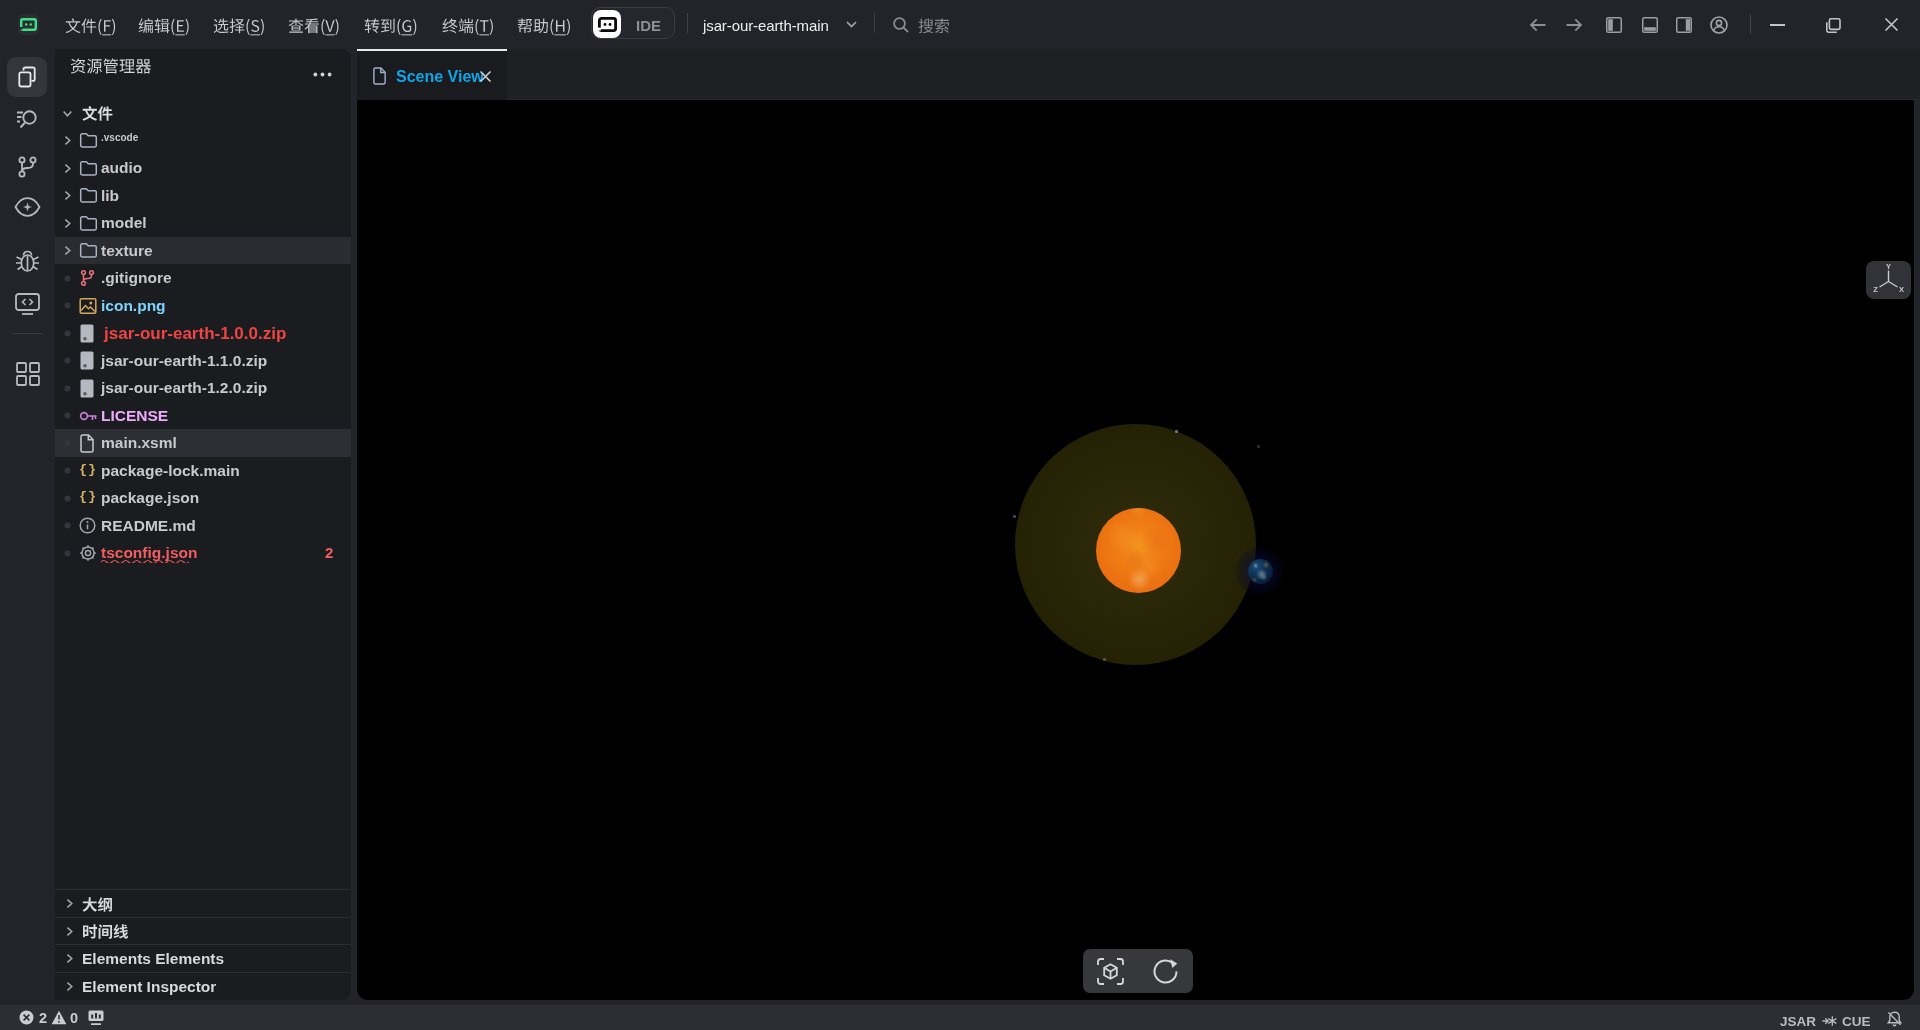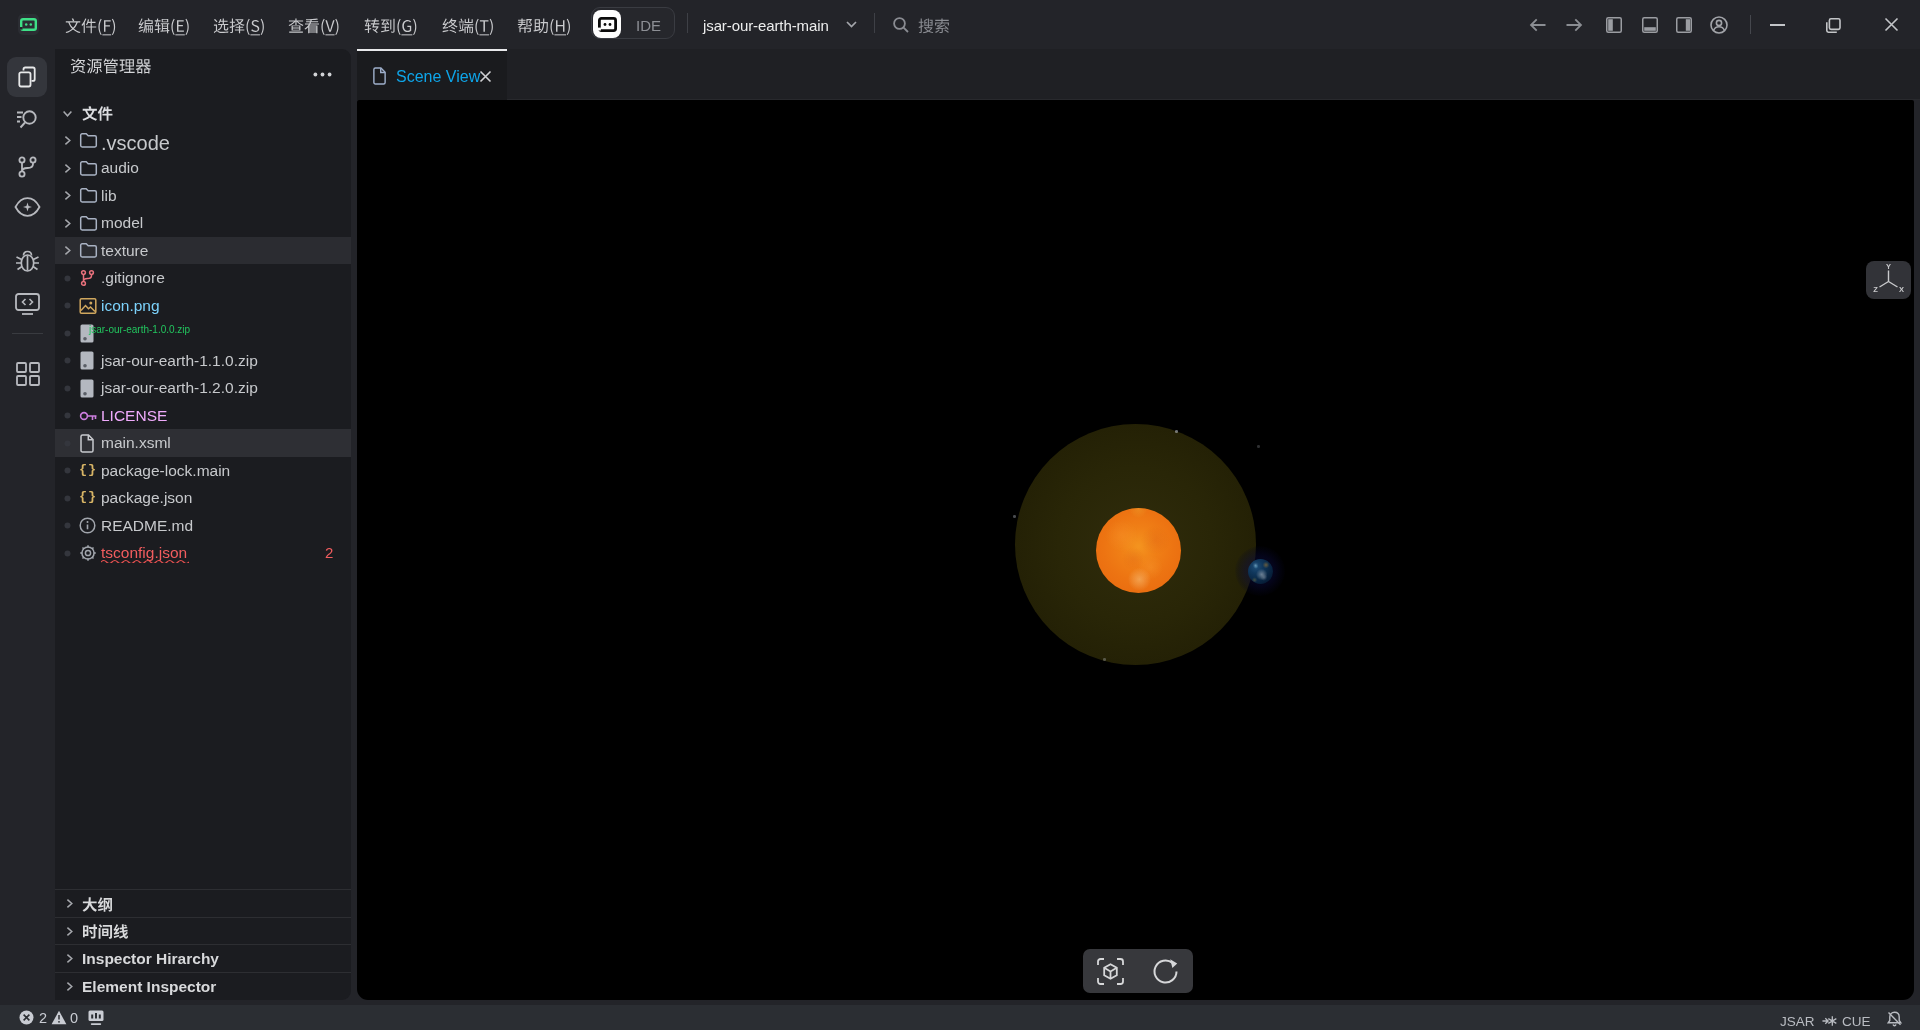--- a/index.html
+++ b/index.html
@@ -1,16 +1,16 @@
 <!DOCTYPE html>
 <html><head><meta charset="utf-8"><style>
 *{margin:0;padding:0;box-sizing:border-box}
 html,body{width:1920px;height:1030px;overflow:hidden;background:#232429;font-family:"Liberation Sans",sans-serif;}
 .abs{position:absolute}
-.txt{position:absolute;white-space:nowrap;}
+.txt{position:absolute;white-space:nowrap;font-weight:bold;}
 svg{display:block}
 </style></head><body>
 <div class="abs" style="left:0;top:0;width:1920px;height:49px">
     <div class="abs" style="left:18px;top:14px;width:21px;height:21px;border-radius:5px;background:#2b2d33">
       <svg class="abs" style="left:2px;top:4px" width="17" height="13" viewBox="0 0 17 13">
         <rect x="1.2" y="1.2" width="14.6" height="10.6" rx="1.8" fill="none" stroke="#3ee087" stroke-width="2.4"></rect>
         <circle cx="6.2" cy="6.5" r="1.25" fill="#3ee087"></circle>
         <circle cx="10.8" cy="6.5" r="1.25" fill="#3ee087"></circle>
         <rect x="0" y="9" width="2.6" height="2.6" fill="#232429"></rect>
       </svg>
@@ -181,21 +181,21 @@
 <div class="abs" style="left:62px;top:135.00px">
     <svg width="11" height="11" viewBox="0 0 11 11">
       <path d="M3.4 1.6 L7.8 5.5 L3.4 9.4" fill="none" stroke="#a6a8ad" stroke-width="1.5"></path>
     </svg>
   </div>
 <div class="abs" style="left:79px;top:131.00px">
     <svg width="19" height="19" viewBox="0 0 19 19">
       <path d="M1.7 4.2 C1.7 3.4 2.3 2.8 3.1 2.8 H7.2 L9.2 4.8 H15.9 C16.7 4.8 17.3 5.4 17.3 6.2 V14.6 C17.3 15.4 16.7 16 15.9 16 H3.1 C2.3 16 1.7 15.4 1.7 14.6 Z" fill="none" stroke="#a9b2c3" stroke-width="1.5"></path>
     </svg>
   </div>
-<div class="txt" style="left:101px;top:131.50px;font-size:20px;color:#c7c9cc">.vscode</div>
+<div class="txt" style="left:101px;top:131.50px;font-size:10px;color:#c7c9cc">.vscode</div>
 <div class="abs" style="left:62px;top:162.50px">
     <svg width="11" height="11" viewBox="0 0 11 11">
       <path d="M3.4 1.6 L7.8 5.5 L3.4 9.4" fill="none" stroke="#a6a8ad" stroke-width="1.5"></path>
     </svg>
   </div>
 <div class="abs" style="left:79px;top:158.50px">
     <svg width="19" height="19" viewBox="0 0 19 19">
       <path d="M1.7 4.2 C1.7 3.4 2.3 2.8 3.1 2.8 H7.2 L9.2 4.8 H15.9 C16.7 4.8 17.3 5.4 17.3 6.2 V14.6 C17.3 15.4 16.7 16 15.9 16 H3.1 C2.3 16 1.7 15.4 1.7 14.6 Z" fill="none" stroke="#a9b2c3" stroke-width="1.5"></path>
     </svg>
   </div>
@@ -264,21 +264,21 @@
     <svg width="11" height="11" viewBox="0 0 11 11">
       <circle cx="5.5" cy="5.5" r="3" fill="#34363d"></circle>
     </svg>
   </div>
 <div class="abs" style="left:79px;top:323.50px">
     <svg width="16" height="19" viewBox="0 0 16 19">
       <rect x="1.5" y="0.5" width="13" height="18" rx="1.6" fill="#b4b8c0"></rect>
       <circle cx="6" cy="14.8" r="1.8" fill="#5a5e66"></circle>
     </svg>
   </div>
-<div class="txt" style="left:89px;top:324.00px;font-size:10px;color:#22c55e">jsar-our-earth-1.0.0.zip</div>
+<div class="txt" style="left:104px;top:324.00px;font-size:17px;color:#ef4444">jsar-our-earth-1.0.0.zip</div>
 <div class="abs" style="left:62px;top:355.00px">
     <svg width="11" height="11" viewBox="0 0 11 11">
       <circle cx="5.5" cy="5.5" r="3" fill="#34363d"></circle>
     </svg>
   </div>
 <div class="abs" style="left:79px;top:351.00px">
     <svg width="16" height="19" viewBox="0 0 16 19">
       <rect x="1.5" y="0.5" width="13" height="18" rx="1.6" fill="#b4b8c0"></rect>
       <circle cx="6" cy="14.8" r="1.8" fill="#5a5e66"></circle>
     </svg>
@@ -391,21 +391,21 @@
     <svg style="display:block;" width="46.5" height="18.6" viewBox="0 -930 3000 1200">
       <path transform="scale(1,-1)" d="M459 428C507 355 572 256 601 198L708 260C675 317 607 411 558 480ZM299 385V203H178V385ZM299 490H178V664H299ZM66 771V16H178V96H411V771ZM747 843V665H448V546H747V71C747 51 739 44 717 44C695 44 621 44 551 47C569 13 588 -41 593 -74C693 -75 764 -72 808 -53C853 -34 869 -2 869 70V546H971V665H869V843Z M1071 609V-88H1195V609ZM1085 785C1131 737 1182 671 1203 627L1304 692C1281 737 1226 799 1180 843ZM1404 282H1597V186H1404ZM1404 473H1597V378H1404ZM1297 569V90H1709V569ZM1339 800V688H1814V40C1814 28 1810 23 1797 23C1786 23 1748 22 1717 24C1731 -5 1746 -52 1751 -83C1814 -83 1861 -81 1895 -63C1928 -44 1938 -16 1938 40V800Z M2048 71 2072 -43C2170 -10 2292 33 2407 74L2388 173C2263 133 2132 93 2048 71ZM2707 778C2748 750 2803 709 2831 683L2903 753C2874 778 2817 817 2777 840ZM2074 413C2090 421 2114 427 2202 438C2169 391 2140 355 2124 339C2093 302 2070 280 2044 274C2057 245 2075 191 2081 169C2107 184 2148 196 2392 243C2390 267 2392 313 2395 343L2237 317C2306 398 2372 492 2426 586L2329 647C2311 611 2291 575 2270 541L2185 535C2241 611 2296 705 2335 794L2223 848C2187 734 2118 613 2096 582C2074 550 2057 530 2036 524C2049 493 2068 436 2074 413ZM2862 351C2832 303 2794 260 2750 221C2741 260 2732 304 2724 351L2955 394L2935 498L2710 457L2701 551L2929 587L2909 692L2694 659C2691 723 2690 788 2691 853H2571C2571 783 2573 711 2577 641L2432 619L2451 511L2584 532L2594 436L2410 403L2430 296L2608 329C2619 262 2633 200 2649 145C2567 93 2473 53 2375 24C2402 -4 2432 -45 2447 -76C2533 -45 2615 -7 2689 40C2728 -40 2779 -89 2843 -89C2923 -89 2955 -57 2974 67C2948 80 2913 105 2890 133C2885 52 2876 27 2857 27C2832 27 2807 57 2786 109C2855 166 2915 231 2963 306Z" fill="#d8d9db"></path>
     </svg>
   </div>
 <div class="abs" style="left:55px;top:944.40px;width:296px;height:1px;background:#2d2e32"></div>
 <div class="abs" style="left:64px;top:953.30px">
     <svg width="11" height="11" viewBox="0 0 11 11">
       <path d="M3.4 1.6 L7.8 5.5 L3.4 9.4" fill="none" stroke="#a6a8ad" stroke-width="1.5"></path>
     </svg>
   </div>
-<div class="txt" style="left:82px;top:949.80px;font-size:15.5px;font-weight:bold;color:#d8d9db">Inspector Hirarchy</div>
+<div class="txt" style="left:82px;top:949.80px;font-size:15.5px;font-weight:bold;color:#d8d9db">Elements Elements</div>
 <div class="abs" style="left:55px;top:972.10px;width:296px;height:1px;background:#2d2e32"></div>
 <div class="abs" style="left:64px;top:981.00px">
     <svg width="11" height="11" viewBox="0 0 11 11">
       <path d="M3.4 1.6 L7.8 5.5 L3.4 9.4" fill="none" stroke="#a6a8ad" stroke-width="1.5"></path>
     </svg>
   </div>
 <div class="txt" style="left:82px;top:977.50px;font-size:15.5px;font-weight:bold;color:#d8d9db">Element Inspector</div>
 <div class="abs" style="left:357px;top:49px;width:1563px;height:51px;background:#1f2024;border-bottom:1px solid #28292d"></div>
 <div class="abs" style="left:357px;top:49px;width:150px;height:51px;background:#1a1b1e;border-top:2.5px solid #e8e9eb"></div>
 <svg class="abs" style="left:372px;top:67px" width="15" height="18" viewBox="0 0 16 19">

